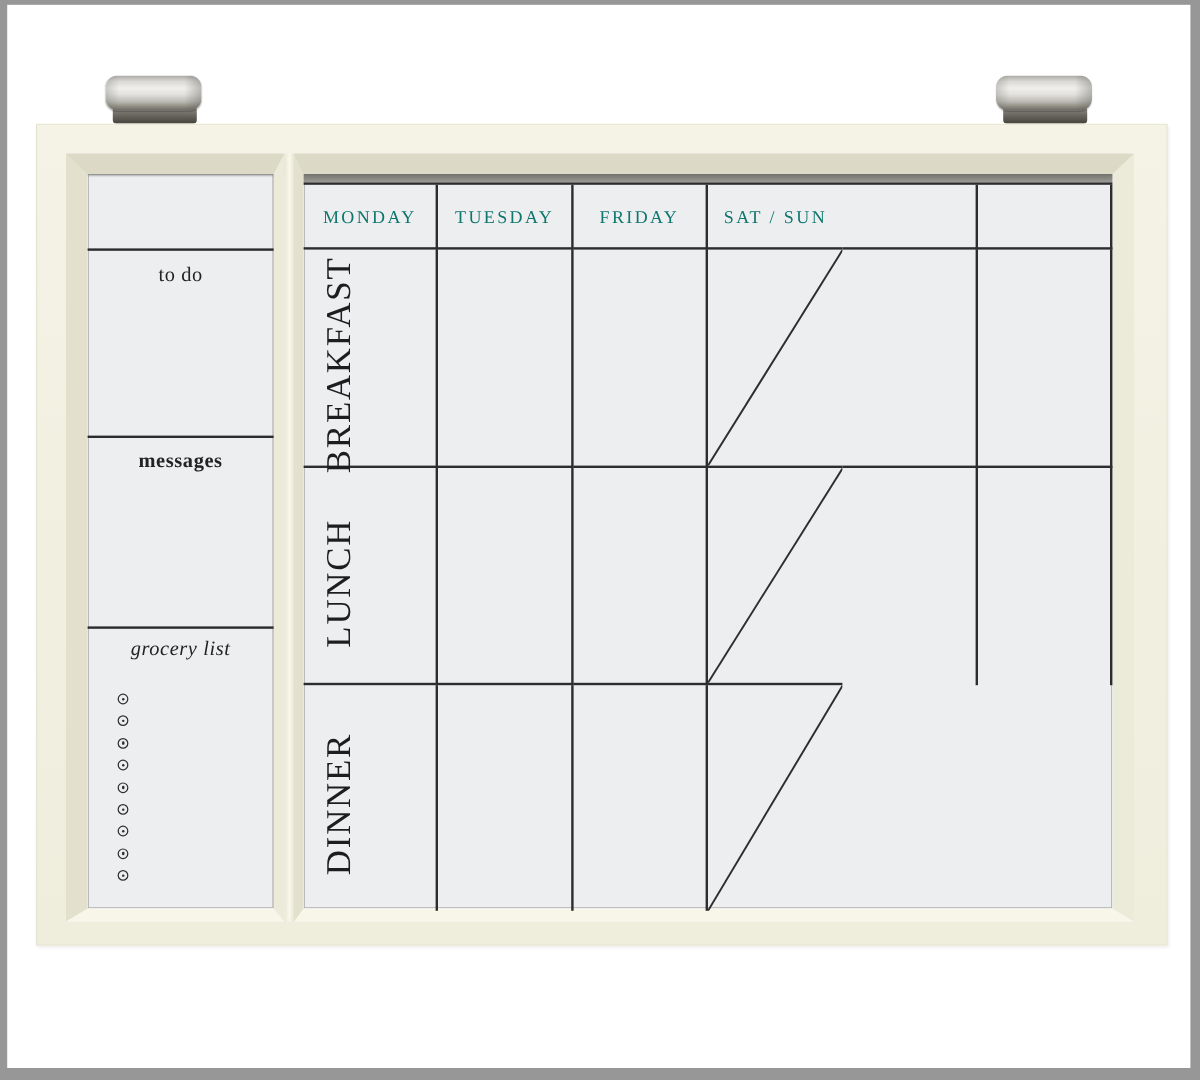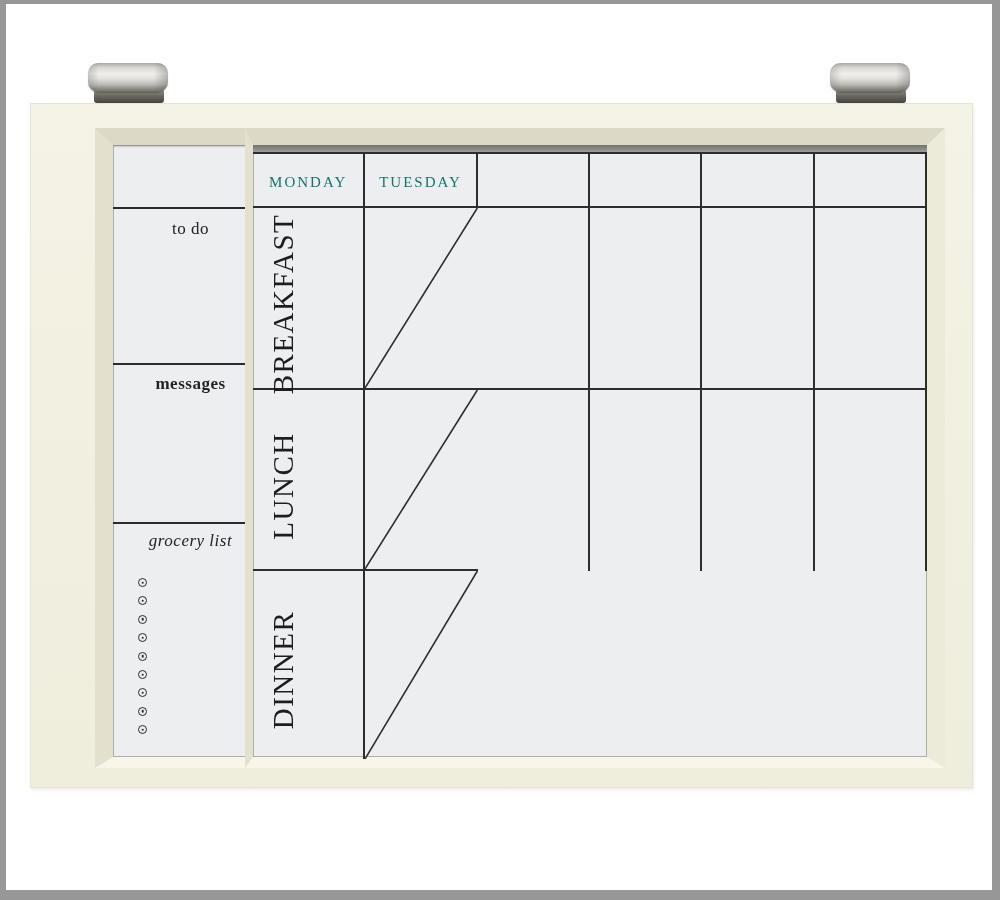--- a/index.html
+++ b/index.html
@@ -19,21 +19,21 @@
     position:absolute;left:30px;top:103px;width:943px;height:685px;
     background:linear-gradient(180deg,#f5f3e6 0%,#f2f0e1 40%,#efeddc 100%);
     box-shadow:inset 0 0 0 1px #e6e4d2, 1px 2px 3px rgba(0,0,0,0.08);
   }
   
   .opening{
     position:absolute;box-sizing:border-box;background:#edeef0;
     border-style:solid;
     border-color:#dcdac6 #ecead9 #f8f6e9 #e3e1ce; 
   }
-  .opening-sidebar{left:55px;top:128px;width:182px;height:640px;border-width:17px 9px 11px 18px;margin-left:40px;}
+  .opening-sidebar{left:55px;top:128px;width:182px;height:640px;border-width:17px 9px 11px 18px;}
   .opening-main{left:245px;top:128px;width:700px;height:640px;border-width:17px 18px 11px 8px;}
   .surface{
     position:absolute;left:0;top:0;right:0;bottom:0;
     background:#edeef0;
     box-shadow:inset 0 0 0 1px rgba(70,70,62,0.38);
   }
   
   .divider-ridge{
     position:absolute;left:237px;top:128px;width:8px;height:640px;
     background:linear-gradient(90deg,#e9e7d5,#faf8ea 55%,#e6e4d2);
@@ -138,20 +138,22 @@
         </div>
     </div>
   </div>
 
   <div class="opening opening-main">
     <div class="surface">
       <div class="grid-shadow"></div>
       <div class="calendar-grid" id="calendar-grid">
           <div class="cal-cell day-header hb v">MONDAY</div>
           <div class="cal-cell day-header hb v">TUESDAY</div>
+          <div class="cal-cell day-header hb v">FRIDAY</div>
+          <div class="cal-cell day-header hb">SAT / SUN</div>
           <div class="cal-cell v hb"></div>
           <div class="cal-cell v hb"></div>
           <div class="cal-cell v hb"></div>
           <div class="cal-cell v hb"></div>
           <div class="cal-cell v hb"></div>
           <div class="cal-cell hb">
             <svg class="diag-svg" viewBox="0 0 100 100" preserveAspectRatio="none">
               <line x1="0" y1="100" x2="100" y2="0" stroke="#2d2d2f" stroke-width="1.6" vector-effect="non-scaling-stroke"></line>
             </svg>
           </div>

